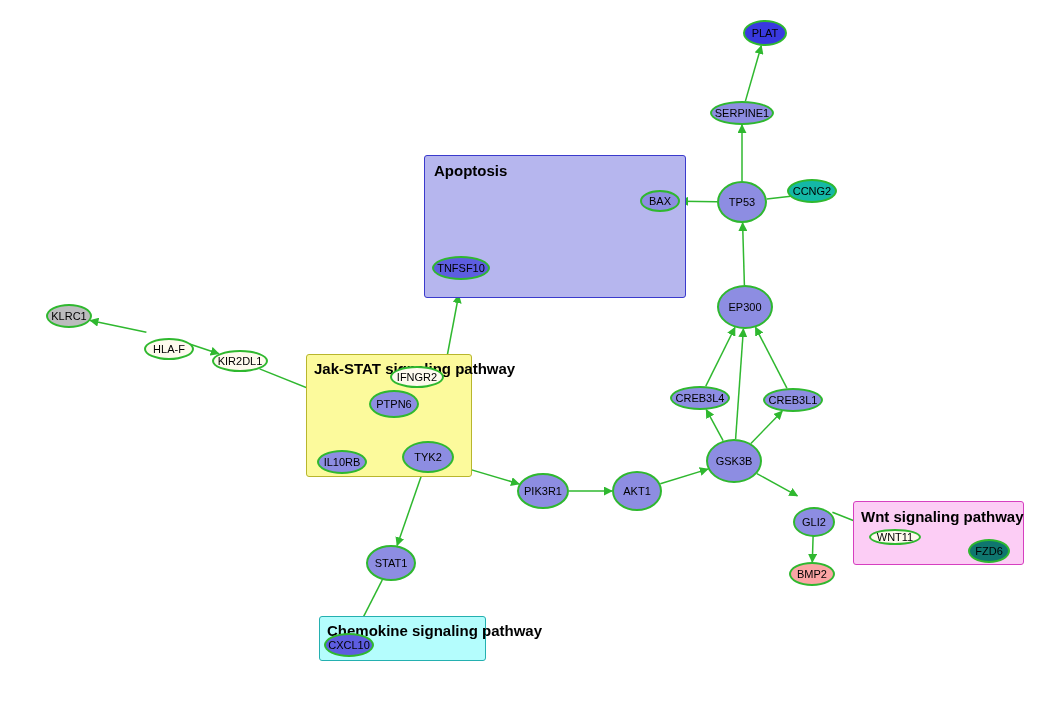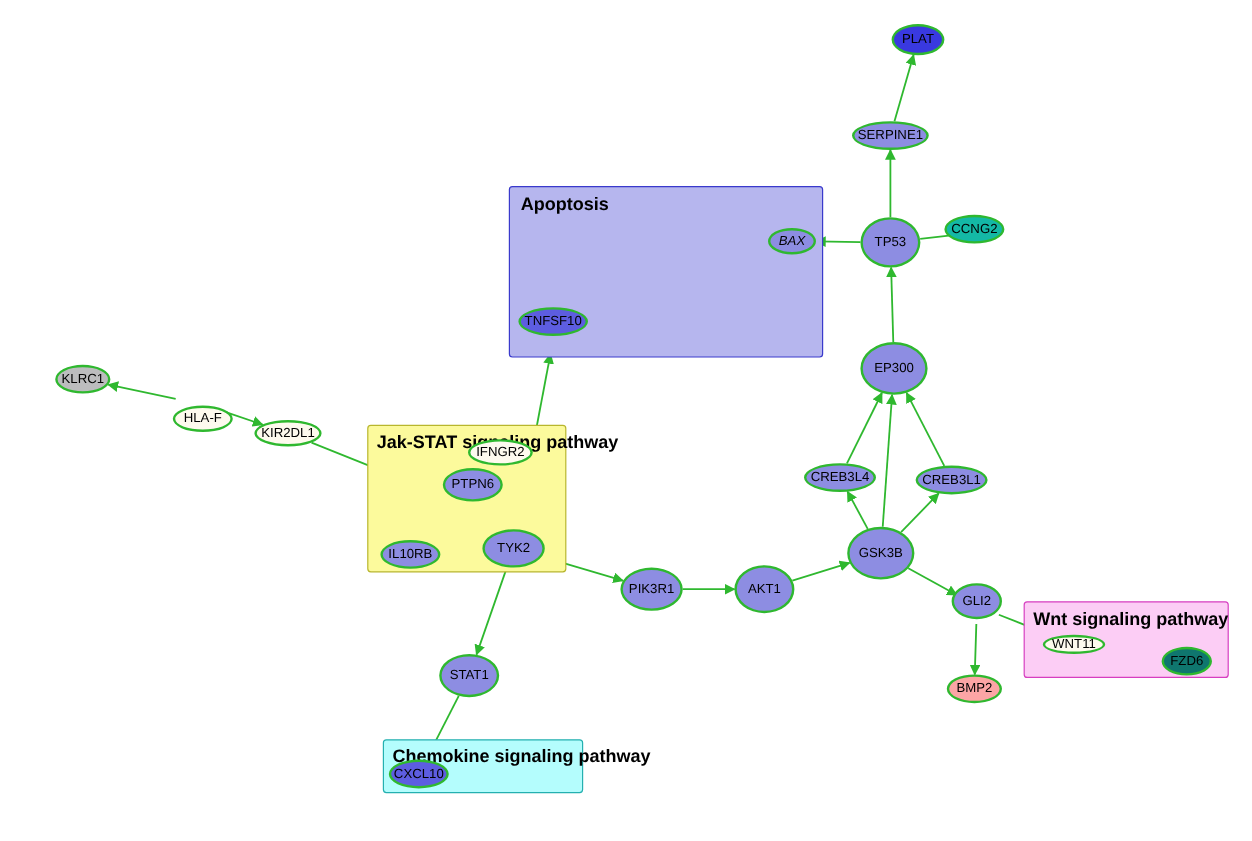--- a/index.html
+++ b/index.html
@@ -107,32 +107,32 @@
 
   <div id="nodes">
       <div class="node" style="left: 69px; top: 316px; width: 46px; height: 24px; background: rgb(188, 188, 190); border-color: rgb(47, 184, 47); color: rgb(0, 0, 0);">KLRC1</div>
       <div class="node" style="left: 169px; top: 337px; width: 50px; height: 22px; background: rgb(254, 250, 238); border-color: rgb(47, 184, 47); color: rgb(0, 0, 0); margin-top: 12px;">HLA-F</div>
       <div class="node" style="left: 240px; top: 361px; width: 56px; height: 22px; background: rgb(254, 250, 238); border-color: rgb(47, 184, 47); color: rgb(0, 0, 0);">KIR2DL1</div>
       <div class="node" style="left: 347px; top: 404px; width: 50px; height: 28px; background: rgb(141, 141, 226); border-color: rgb(47, 184, 47); color: rgb(0, 0, 0); margin-left: 47px;">PTPN6</div>
       <div class="node" style="left: 417px; top: 377px; width: 54px; height: 22px; background: rgb(254, 250, 238); border-color: rgb(47, 184, 47); color: rgb(0, 0, 0);">IFNGR2</div>
       <div class="node" style="left: 342px; top: 462px; width: 50px; height: 24px; background: rgb(141, 141, 226); border-color: rgb(47, 184, 47); color: rgb(0, 0, 0);">IL10RB</div>
       <div class="node" style="left: 428px; top: 457px; width: 52px; height: 32px; background: rgb(141, 141, 226); border-color: rgb(47, 184, 47); color: rgb(0, 0, 0);">TYK2</div>
       <div class="node" style="left: 461px; top: 268px; width: 58px; height: 24px; background: rgb(93, 93, 224); border-color: rgb(47, 184, 47); color: rgb(0, 0, 0);">TNFSF10</div>
-      <div class="node" style="left: 660px; top: 201px; width: 40px; height: 22px; background: rgb(141, 141, 226); border-color: rgb(47, 184, 47); color: rgb(0, 0, 0); font-style: italic;">BAX</div>
+      <div class="node" style="left: 660px; top: 201px; width: 40px; height: 22px; background: rgb(141, 141, 226); border-color: rgb(47, 184, 47); color: rgb(0, 0, 0);">BAX</div>
       <div class="node" style="left: 391px; top: 563px; width: 50px; height: 36px; background: rgb(141, 141, 226); border-color: rgb(47, 184, 47); color: rgb(0, 0, 0);">STAT1</div>
       <div class="node" style="left: 349px; top: 645px; width: 50px; height: 24px; background: rgb(93, 93, 224); border-color: rgb(47, 184, 47); color: rgb(0, 0, 0);">CXCL10</div>
       <div class="node" style="left: 543px; top: 491px; width: 52px; height: 36px; background: rgb(141, 141, 226); border-color: rgb(47, 184, 47); color: rgb(0, 0, 0);">PIK3R1</div>
       <div class="node" style="left: 637px; top: 491px; width: 50px; height: 40px; background: rgb(141, 141, 226); border-color: rgb(47, 184, 47); color: rgb(0, 0, 0);">AKT1</div>
       <div class="node" style="left: 734px; top: 461px; width: 56px; height: 44px; background: rgb(141, 141, 226); border-color: rgb(47, 184, 47); color: rgb(0, 0, 0);">GSK3B</div>
       <div class="node" style="left: 700px; top: 398px; width: 60px; height: 24px; background: rgb(141, 141, 226); border-color: rgb(47, 184, 47); color: rgb(0, 0, 0);">CREB3L4</div>
       <div class="node" style="left: 793px; top: 400px; width: 60px; height: 24px; background: rgb(141, 141, 226); border-color: rgb(47, 184, 47); color: rgb(0, 0, 0);">CREB3L1</div>
       <div class="node" style="left: 745px; top: 307px; width: 56px; height: 44px; background: rgb(141, 141, 226); border-color: rgb(47, 184, 47); color: rgb(0, 0, 0);">EP300</div>
       <div class="node" style="left: 742px; top: 202px; width: 50px; height: 42px; background: rgb(141, 141, 226); border-color: rgb(47, 184, 47); color: rgb(0, 0, 0);">TP53</div>
       <div class="node" style="left: 742px; top: 113px; width: 64px; height: 24px; background: rgb(141, 141, 226); border-color: rgb(47, 184, 47); color: rgb(0, 0, 0);">SERPINE1</div>
       <div class="node" style="left: 795px; top: 191px; width: 50px; height: 24px; background: #14b8a6; border-color: rgb(47, 184, 47); color: rgb(0, 0, 0); margin-left: 17px;">CCNG2</div>
       <div class="node" style="left: 765px; top: 33px; width: 44px; height: 26px; background: rgb(57, 57, 224); border-color: rgb(47, 184, 47); color: rgb(0, 0, 0);">PLAT</div>
-      <div class="node" style="left: 814px; top: 501px; width: 42px; height: 30px; background: rgb(141, 141, 226); border-color: rgb(47, 184, 47); color: rgb(0, 0, 0);">GLI2</div>
+      <div class="node" style="left: 814px; top: 522px; width: 42px; height: 30px; background: rgb(141, 141, 226); border-color: rgb(47, 184, 47); color: rgb(0, 0, 0);">GLI2</div>
       <div class="node" style="left: 812px; top: 574px; width: 46px; height: 24px; background: #fca5a5; border-color: rgb(47, 184, 47); color: rgb(0, 0, 0);">BMP2</div>
       <div class="node" style="left: 895px; top: 537px; width: 52px; height: 16px; background: rgb(254, 250, 238); border-color: rgb(47, 184, 47); color: rgb(0, 0, 0);">WNT11</div>
       <div class="node" style="left: 989px; top: 551px; width: 42px; height: 24px; background: #0f766e; border-color: rgb(47, 184, 47); color: rgb(0, 0, 0);">FZD6</div>
     </div>
 
 </div>
 
 </body></html>

